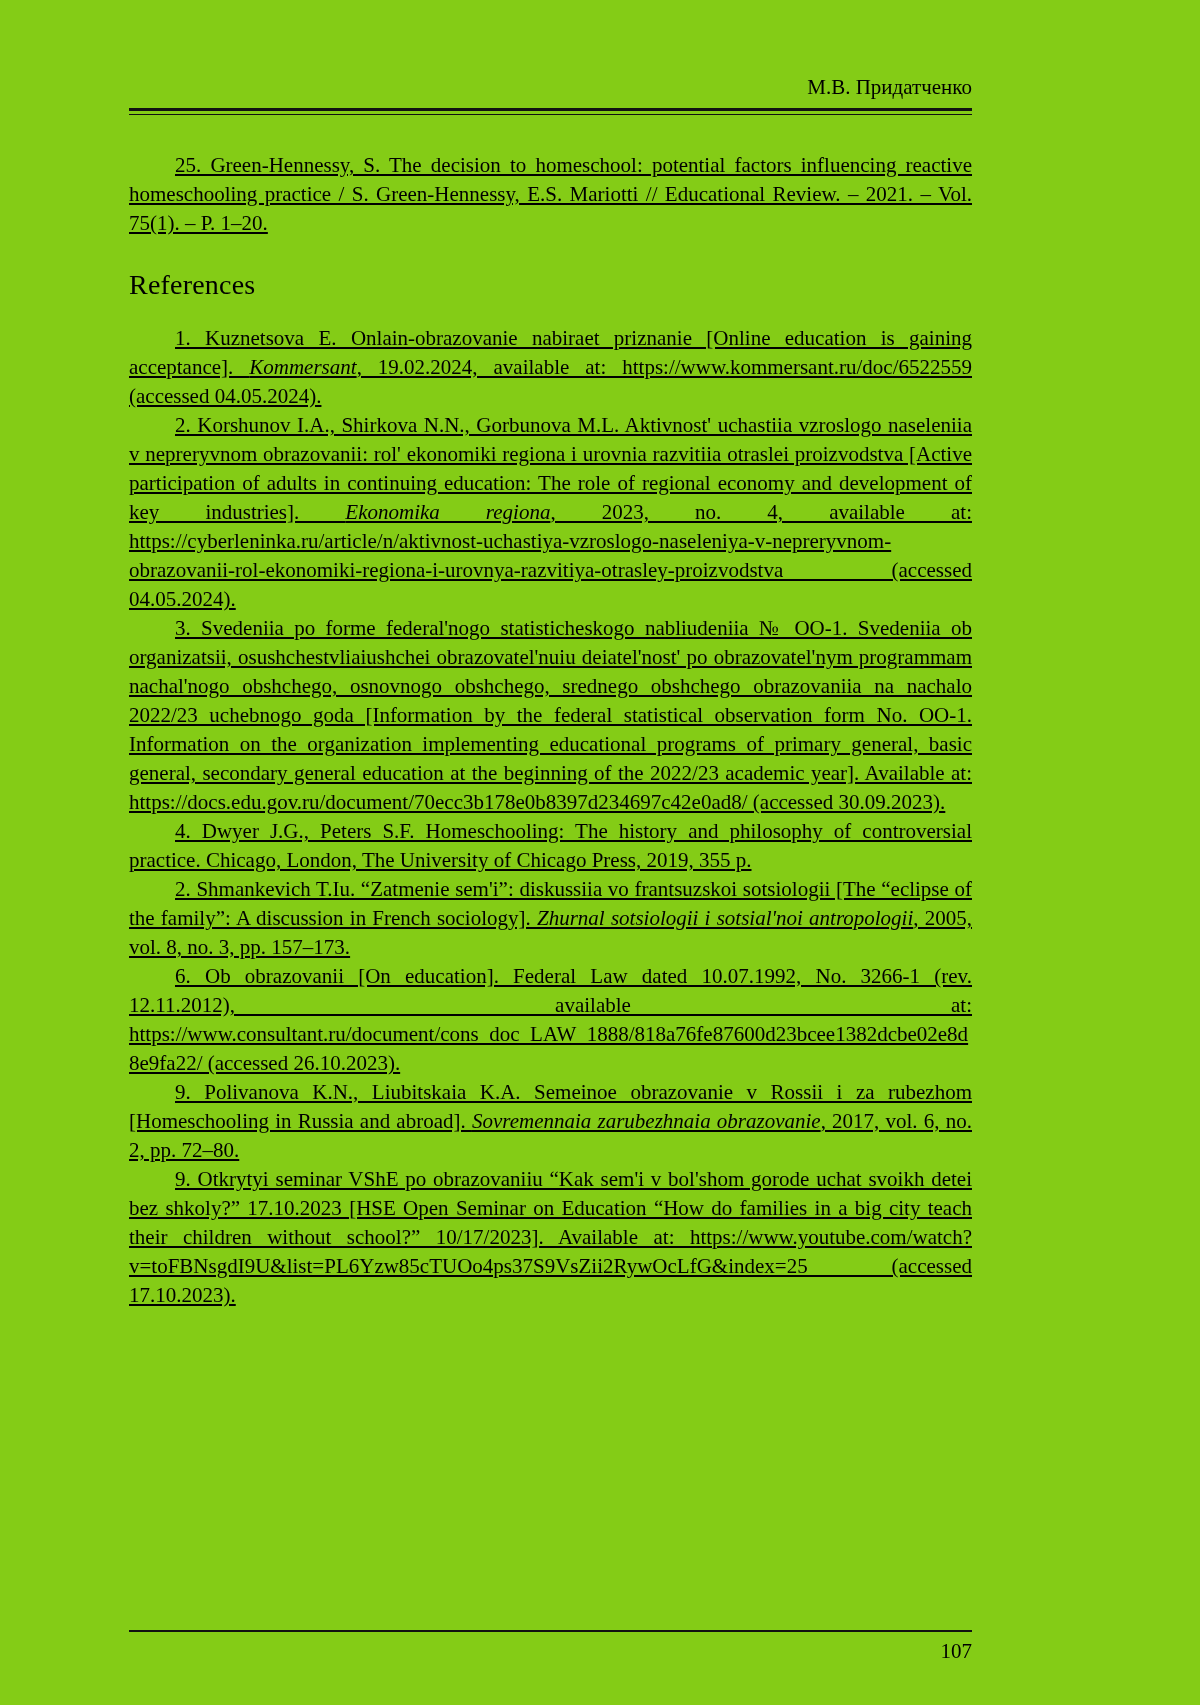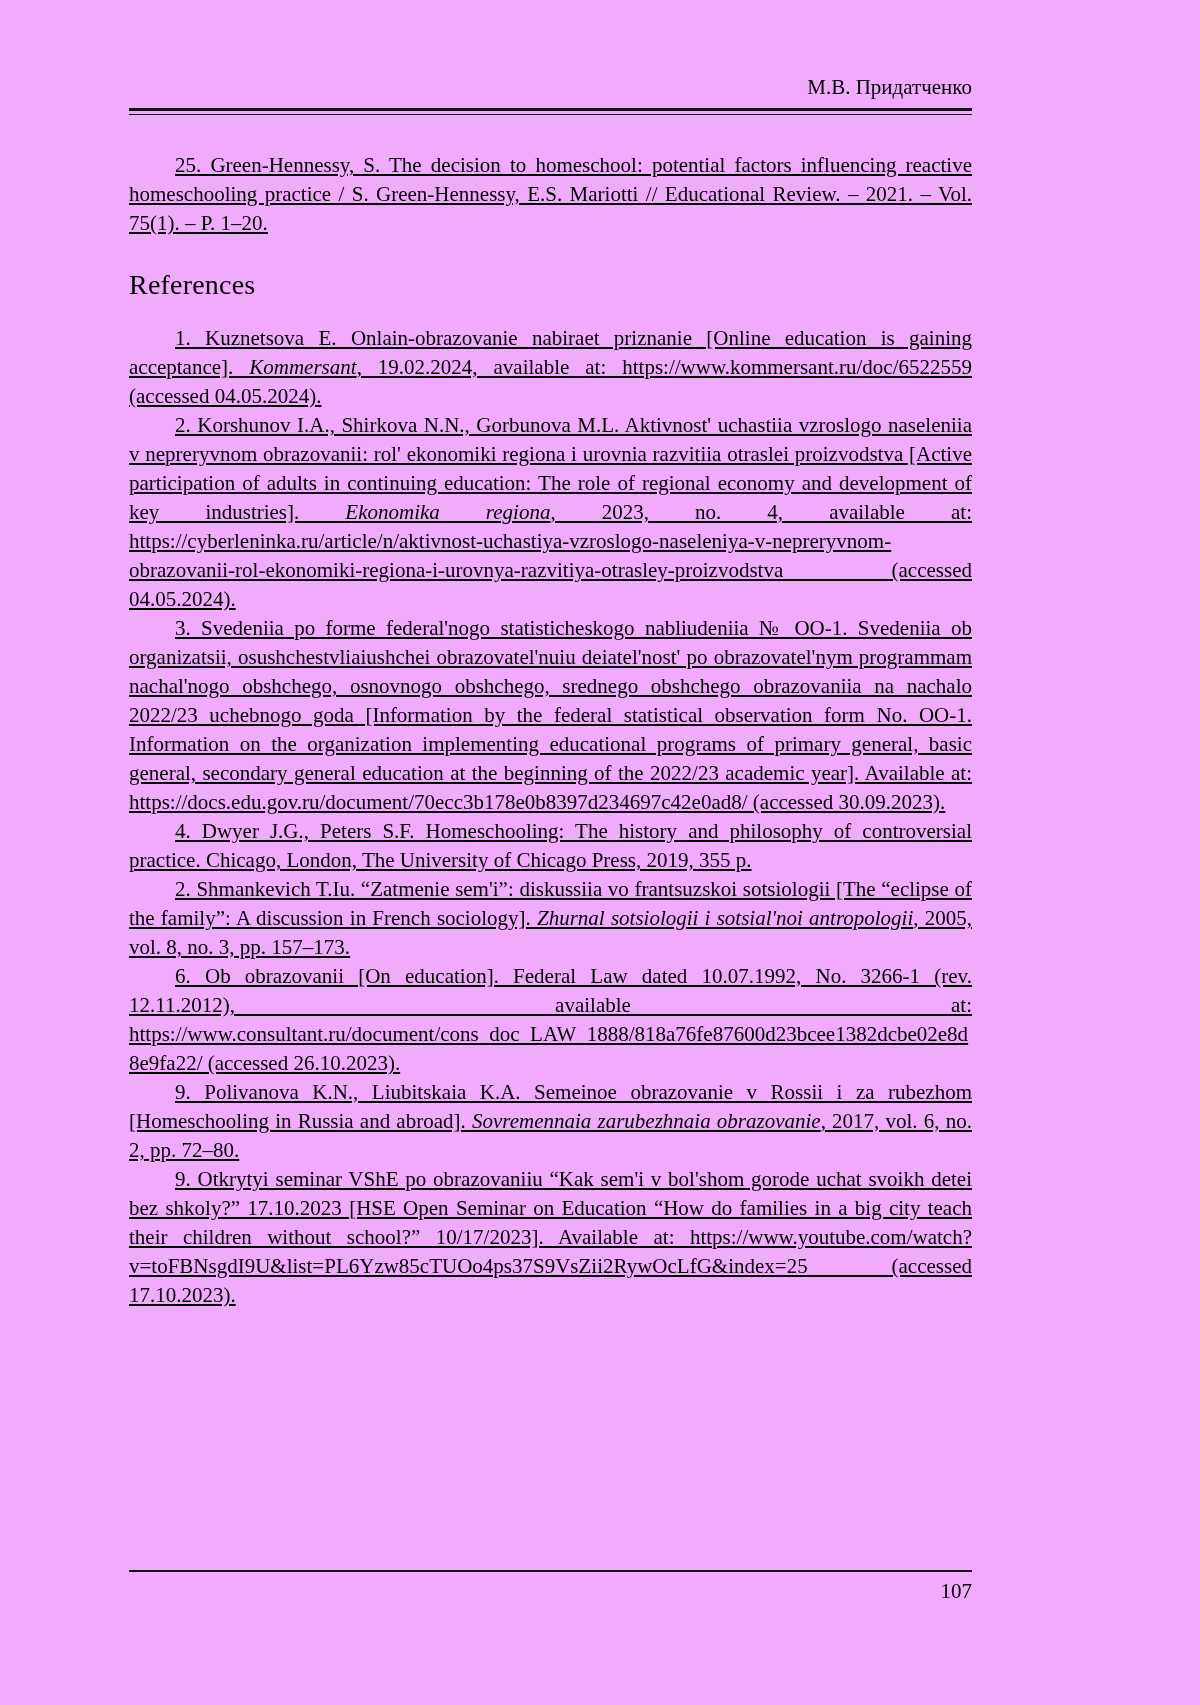--- a/index.html
+++ b/index.html
@@ -5,21 +5,21 @@
   html, body {
     margin: 0;
     padding: 0;
     background: #e8e8e8;
   }
   .page {
     position: relative;
     width: 1200px;
     height: 1705px;
     margin: 0 auto;
-    background: #f0abfc;
+    background: #84cc16;
     font-family: "Liberation Serif", "DejaVu Serif", serif;
     color: #000000;
     overflow: hidden;
   }
   .content {
     position: absolute;
     left: 129px;
     top: 0;
     width: 843px;
   }
@@ -56,21 +56,21 @@
   h1.refs-heading {
     font-size: 28px;
     line-height: 34px;
     font-weight: normal;
     margin: 30px 0 22px 0;
     letter-spacing: 0.2px;
   }
   .page-footer {
     position: absolute;
     left: 129px;
-    top: 1570px;
+    top: 1630px;
     width: 843px;
   }
   .footer-rule {
     border-top: 2px solid #111111;
   }
   .page-number {
     text-align: right;
     font-size: 21px;
     line-height: 26px;
     margin-top: 6px;

